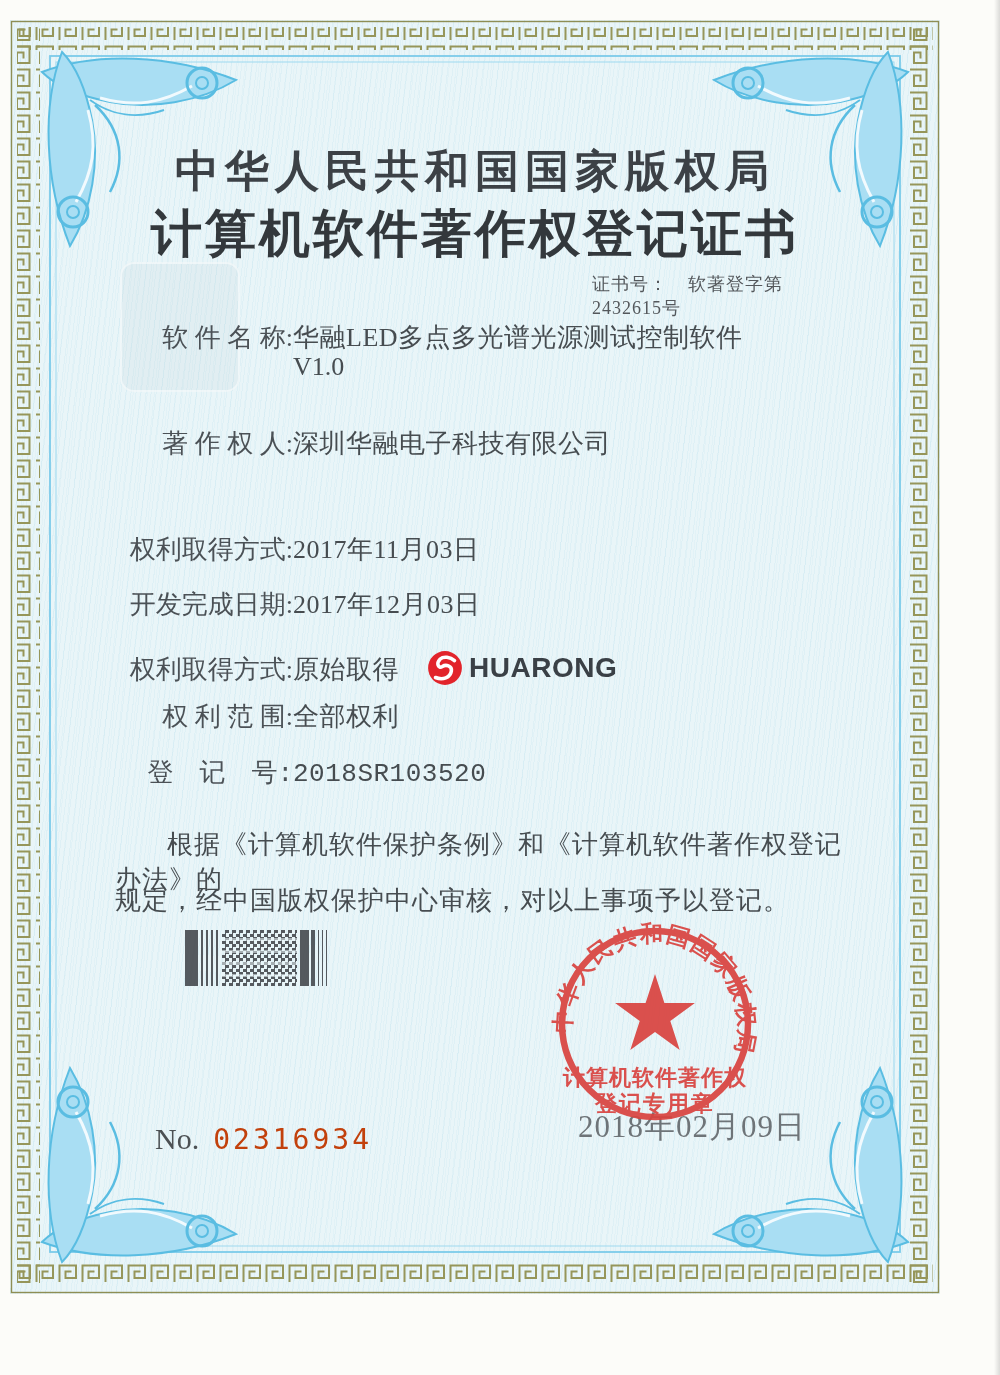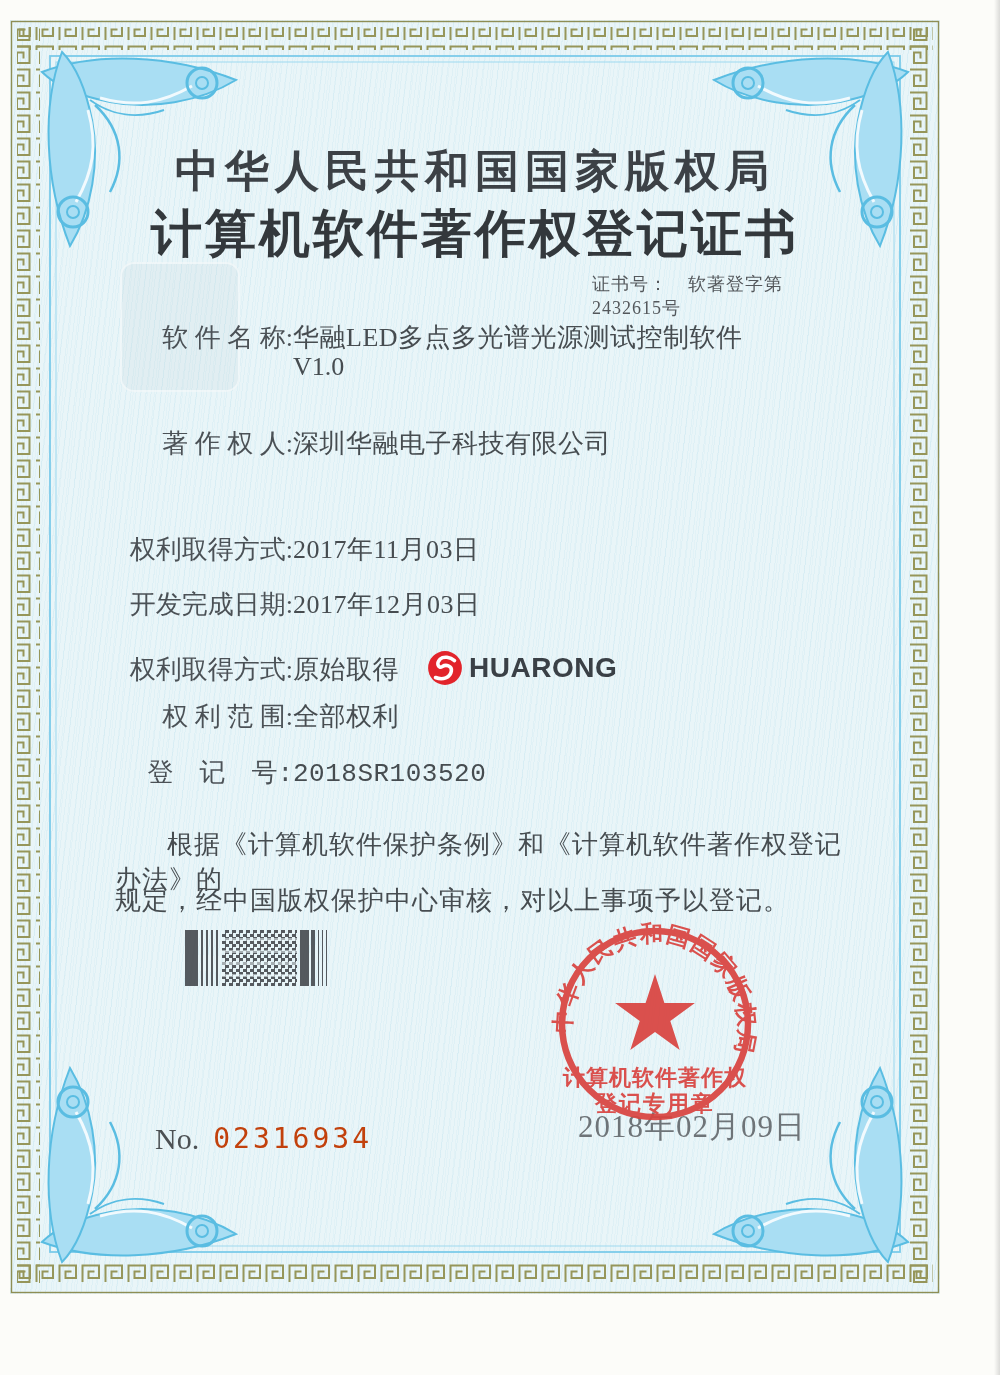--- a/index.html
+++ b/index.html
@@ -67,21 +67,21 @@
       repeating-conic-gradient(#41454a 0% 25%, rgba(0,0,0,0) 0% 50%);
     background-size:100% 100%, 7px 7px;}
   .bc-c{width:15px;background:linear-gradient(90deg,#41454a 0 9px,rgba(0,0,0,0) 9px 11px,#41454a 11px 15px);}
   .bc-d{width:11px;background:repeating-linear-gradient(90deg,#41454a 0 1.5px,rgba(0,0,0,0) 1.5px 4px);}
 
   
   .seal-date{left:568px;top:1102px;font-size:31px;color:#6e7478;letter-spacing:1px;z-index:1;}
   .seal-svg{left:535px;top:915px;z-index:2;pointer-events:none;opacity:.92;}
 
   
-  .serial{left:145px;top:1118px;display:flex;align-items:flex-start;gap:14px;}
+  .serial{left:145px;top:1118px;display:flex;align-items:center;gap:14px;}
   .serial-label{font-size:30px;color:#4c5154;}
   .serial-number{
     font-family:"DejaVu Sans Mono","Liberation Mono",monospace;
     font-size:28px;color:#c2410c;letter-spacing:3px;
   }
 </style>
 </head>
 <body>
 
 <div class="page">

